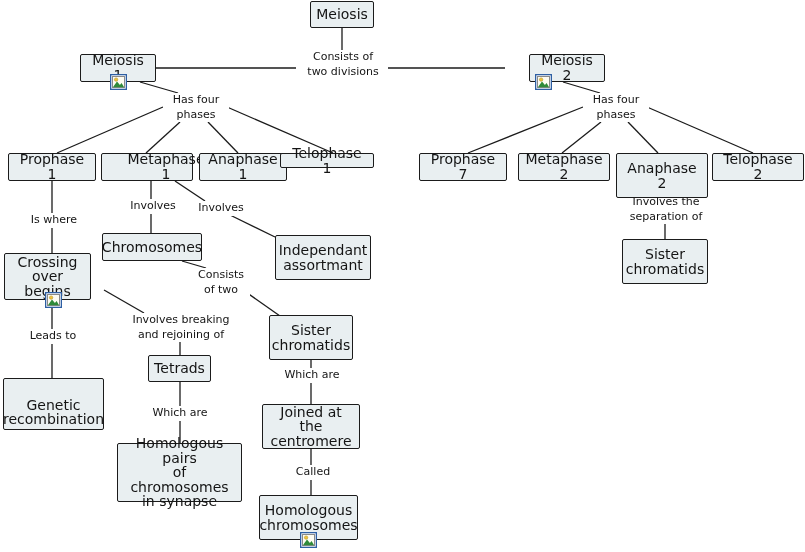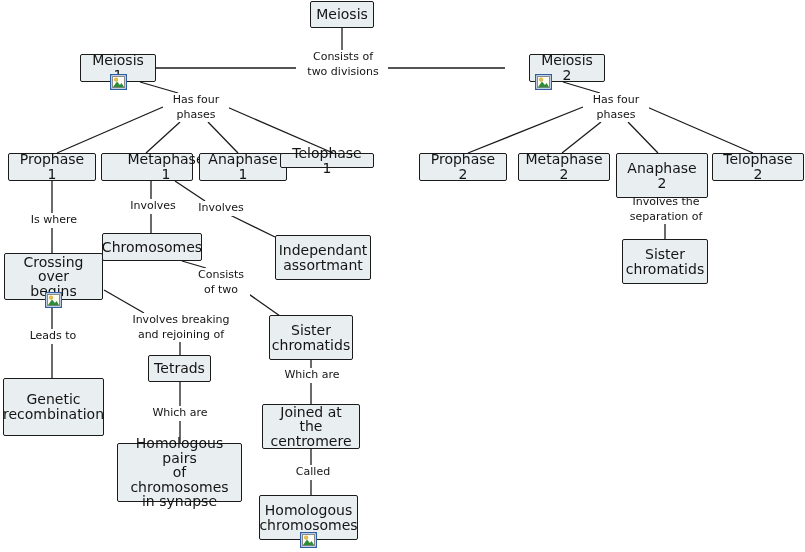--- a/index.html
+++ b/index.html
@@ -116,42 +116,42 @@
           <rect x="0.5" y="0.5" width="16" height="15" fill="#ffffff" stroke="#2e5fa3" stroke-width="1.6"></rect>
           <rect x="2.6" y="2.4" width="11.8" height="11.2" fill="#fdfcf2" stroke="#6d6d6d" stroke-width="0.8"></rect>
           <circle cx="6.1" cy="5.6" r="1.7" fill="#f0c53a" stroke="#b8932c" stroke-width="0.6"></circle>
           <path d="M2.9 13.3 L7.0 7.6 L9.9 11.0 L11.6 9.0 L14.1 13.3 Z" fill="#2f8a3a"></path>
         </svg>
       </div>
       <div class="node" style="left: 8px; top: 153px; width: 88px; height: 28px;"><span>Prophase 1</span></div>
       <div class="node" style="left: 101px; top: 153px; width: 92px; height: 28px; padding-left: 44px;"><span>Metaphase 1</span></div>
       <div class="node" style="left: 199px; top: 153px; width: 88px; height: 28px; align-items: center;"><span>Anaphase 1</span></div>
       <div class="node" style="left: 280px; top: 153px; width: 94px; height: 15px;"><span>Telophase 1</span></div>
-      <div class="node" style="left: 419px; top: 153px; width: 88px; height: 28px;"><span>Prophase 2</span></div>
+      <div class="node" style="left: 419px; top: 153px; width: 88px; height: 28px;"><span>Prophase 7</span></div>
       <div class="node" style="left: 518px; top: 153px; width: 92px; height: 28px;"><span>Metaphase 2</span></div>
       <div class="node" style="left: 616px; top: 153px; width: 92px; height: 45px;"><span>Anaphase 2</span></div>
       <div class="node" style="left: 712px; top: 153px; width: 92px; height: 28px;"><span>Telophase 2</span></div>
-      <div class="node" style="left: 4px; top: 253px; width: 99px; height: 47px;"><span>Crossing over
+      <div class="node" style="left: 4px; top: 253px; width: 87px; height: 47px;"><span>Crossing over
 begins</span></div>
       <div class="pic-icon" style="left: 45px; top: 292px;">
         <svg viewBox="0 0 17 16" width="17" height="16">
           <rect x="0.5" y="0.5" width="16" height="15" fill="#ffffff" stroke="#2e5fa3" stroke-width="1.6"></rect>
           <rect x="2.6" y="2.4" width="11.8" height="11.2" fill="#fdfcf2" stroke="#6d6d6d" stroke-width="0.8"></rect>
           <circle cx="6.1" cy="5.6" r="1.7" fill="#f0c53a" stroke="#b8932c" stroke-width="0.6"></circle>
           <path d="M2.9 13.3 L7.0 7.6 L9.9 11.0 L11.6 9.0 L14.1 13.3 Z" fill="#2f8a3a"></path>
         </svg>
       </div>
       <div class="node" style="left: 102px; top: 233px; width: 100px; height: 28px;"><span>Chromosomes</span></div>
       <div class="node" style="left: 262px; top: 235px; width: 96px; height: 45px; margin-left: 13px;"><span>Independant
 assortmant</span></div>
       <div class="node" style="left: 269px; top: 315px; width: 84px; height: 45px;"><span>Sister
 chromatids</span></div>
       <div class="node" style="left: 622px; top: 239px; width: 86px; height: 45px;"><span>Sister
 chromatids</span></div>
-      <div class="node" style="left: 3px; top: 378px; width: 101px; height: 58px;"><span>Genetic
+      <div class="node" style="left: 3px; top: 378px; width: 101px; height: 52px; align-items: flex-end;"><span>Genetic
 recombination</span></div>
       <div class="node" style="left: 148px; top: 355px; width: 63px; height: 27px;"><span>Tetrads</span></div>
       <div class="node" style="left: 117px; top: 443px; width: 125px; height: 59px;"><span>Homologous pairs
 of chromosomes
 in synapse</span></div>
       <div class="node" style="left: 262px; top: 404px; width: 98px; height: 45px;"><span>Joined at the
 centromere</span></div>
       <div class="node" style="left: 259px; top: 495px; width: 99px; height: 45px;"><span>Homologous
 chromosomes</span></div>
       <div class="pic-icon" style="left: 300px; top: 532px;">

